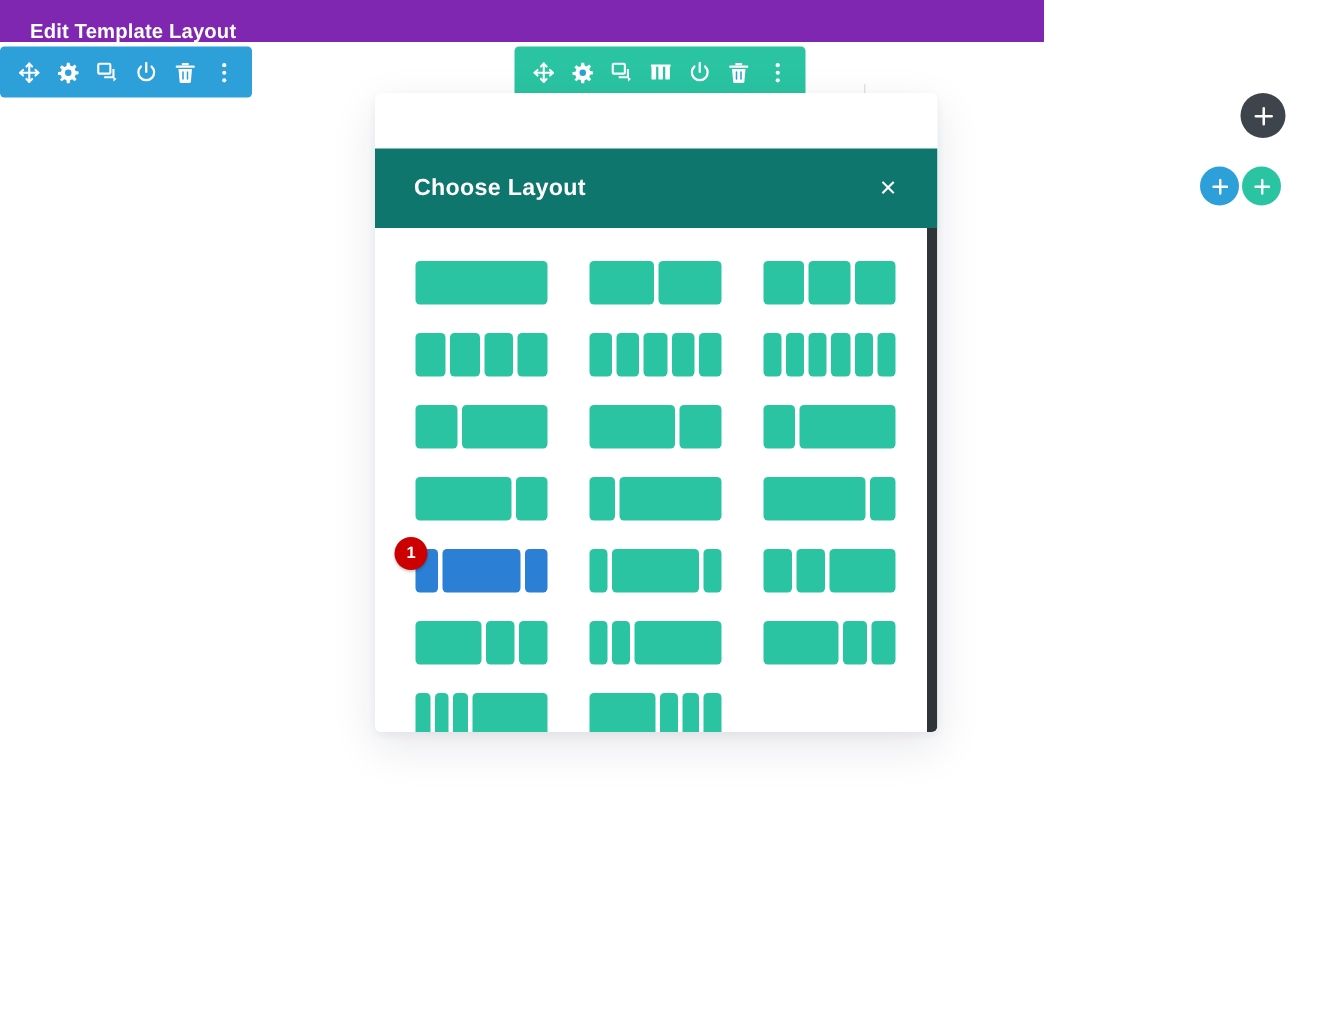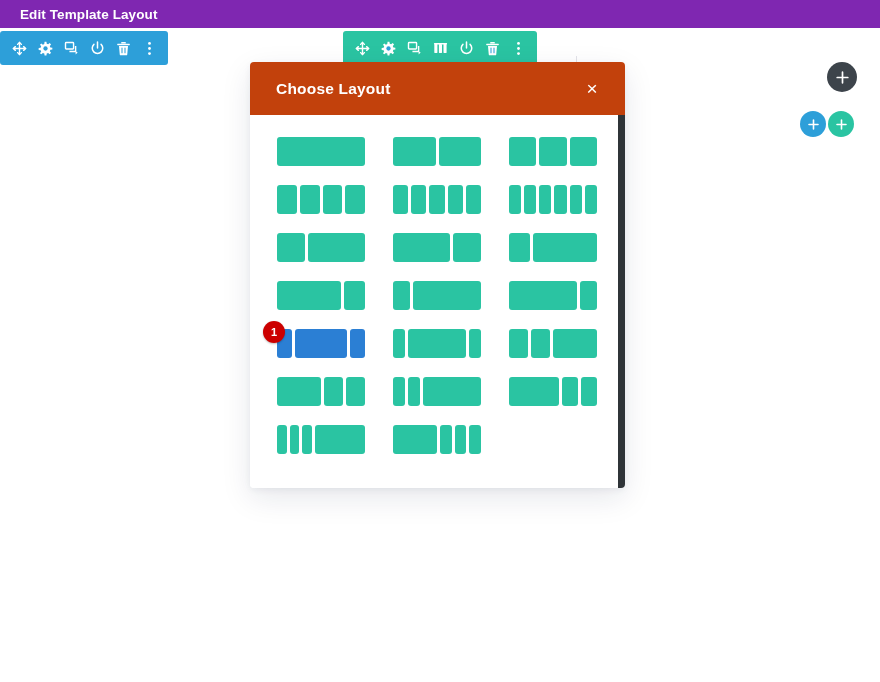--- a/index.html
+++ b/index.html
@@ -16,25 +16,25 @@
     position: relative;
     width: 880px;
     height: 682px;
     background: #ffffff;
   }
 
   
   .admin-bar {
     position: absolute;
     left: 0; top: 0;
-    width: 880px;
+    width: 696px;
     height: 28px;
     background: #7f27b1;
     display: flex;
-    align-items: center;
+    align-items: flex-end;
   }
   .admin-bar-title {
     color: #ffffff;
     font-size: 13.5px;
     font-weight: bold;
     margin-left: 20px;
     letter-spacing: 0.1px;
   }
 
   
@@ -111,25 +111,26 @@
     width: 375px;
     height: 426px;
     border-radius: 4px;
     overflow: hidden;
     box-shadow: 0 10px 30px rgba(20,30,70,0.10), 0 2px 6px rgba(20,30,70,0.06);
     background: #ffffff;
   }
 
   .modal-header {
     height: 53px;
-    background: #c2410c;
+    background: #0f766e;
     display: flex;
     align-items: center;
     justify-content: space-between;
     padding: 0 22px 0 26px;
+    margin-top: 37px;
   }
   .modal-title {
     color: #ffffff;
     font-size: 15.5px;
     font-weight: bold;
     letter-spacing: 0.2px;
   }
   .modal-close {
     color: #ffffff;
     font-size: 19px;

